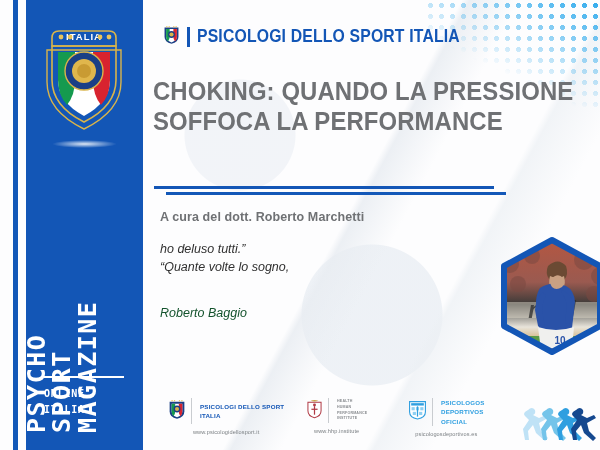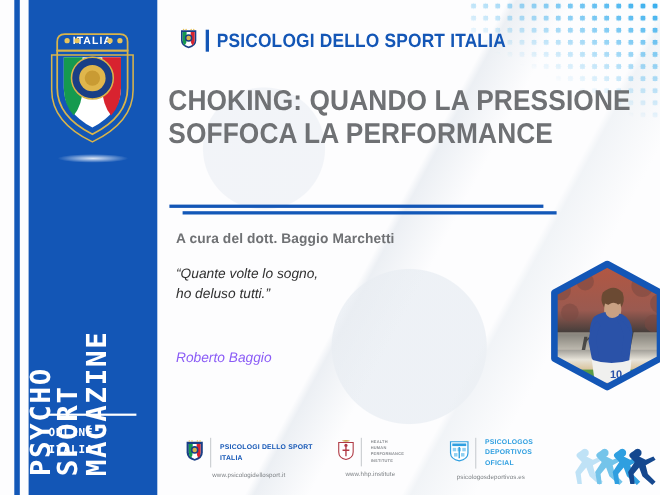--- a/index.html
+++ b/index.html
@@ -81,22 +81,22 @@
   .byline{
     position:absolute;left:160px;top:210px;
     color:#6f7174;font-weight:bold;font-size:12.5px;letter-spacing:.1px;
   }
   .quote{
     position:absolute;left:160px;top:240px;width:230px;
     color:#303030;font-style:italic;font-size:12.5px;line-height:1.45;
   }
   .quote span{display:block;}
   .attrib{
-    position:absolute;left:160px;top:318px;
-    color:#8b5cf6;font-style:italic;font-size:12.5px;
+    position:absolute;left:160px;top:306px;
+    color:#14532d;font-style:italic;font-size:12.5px;
   }
 
   
   .hexwrap{position:absolute;left:488px;top:232px;width:128px;height:132px;}
   .hexwrap svg{display:block;}
 
   
   .footer{position:absolute;left:150px;top:396px;width:450px;height:52px;}
   .logo{position:absolute;display:flex;flex-direction:column;align-items:center;}
   .logo-row{display:flex;align-items:center;gap:5px;}
@@ -182,25 +182,25 @@
   </div>
 
   <div class="title">
     <span>CHOKING: QUANDO LA PRESSIONE</span>
     <span>SOFFOCA LA PERFORMANCE</span>
   </div>
 
   <div class="rule1"></div>
   <div class="rule2"></div>
 
-  <div class="byline">A cura del dott. Baggio Marchetti</div>
+  <div class="byline">A cura del dott. Roberto Marchetti</div>
 
   <div class="quote">
+    <span>ho deluso tutti.”</span>
     <span>“Quante volte lo sogno,</span>
-    <span>ho deluso tutti.”</span>
   </div>
 
   <div class="attrib">Roberto Baggio</div>
 
   <div class="hexwrap">
     <svg viewBox="0 0 128 132" width="128" height="132">
       <defs>
         <clipPath id="hexclip">
           <path d="M64 8 L112 34 L112 94 L64 120 L16 94 L16 34 Z"></path>
         </clipPath>

